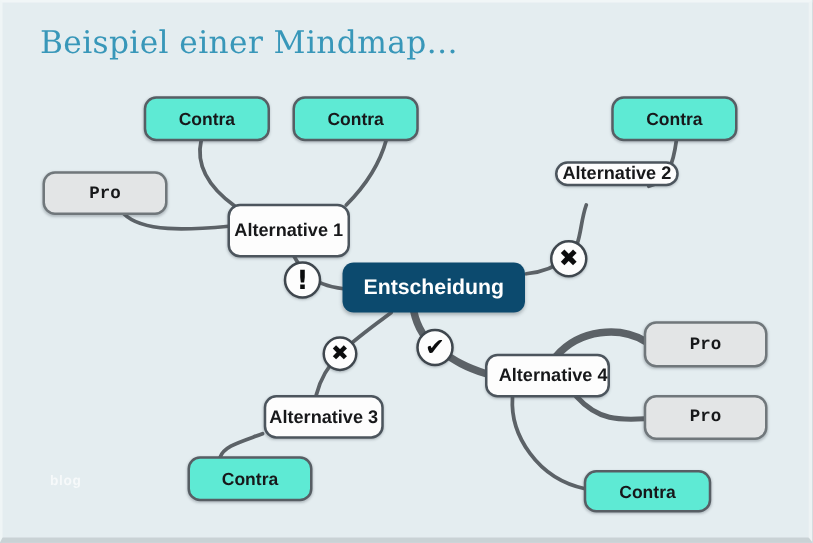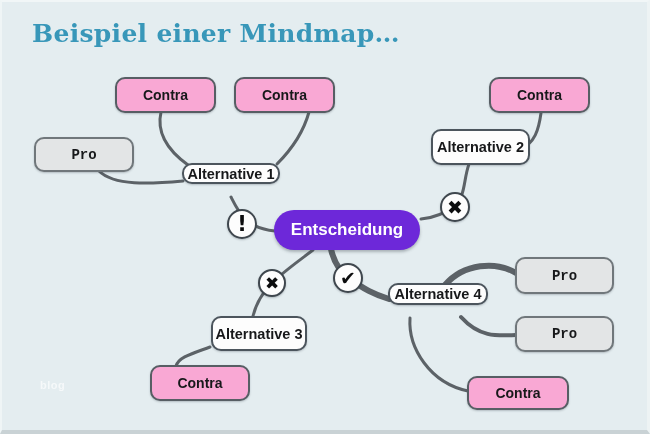--- a/index.html
+++ b/index.html
@@ -11,49 +11,49 @@
     border-top:2px solid #f1f6f7;
     border-left:2px solid #eff5f6;
     border-right:3px solid #edf3f4;
     border-bottom:4px solid #c9d2d5;
     overflow:hidden;
     font-family:"Liberation Sans",sans-serif;
   }
   #title{
     position:absolute;left:30px;top:17px;
     font-family:"DejaVu Serif",serif;
-    font-weight:bold;font-size:25px;
+    font-weight:normal;font-size:25px;
     color:#3897b9;letter-spacing:.3px;
   }
   #edges{position:absolute;left:0;top:0;width:650px;height:434px;}
   #edges path{fill:none;stroke:#5c6267;stroke-linecap:round;}
   .e-thin{stroke-width:3px;}
   .e-mid{stroke-width:4px;}
   .e-thick{stroke-width:6px;}
   .node{
     position:absolute;box-sizing:border-box;
     display:flex;align-items:center;justify-content:center;
     font-weight:bold;font-size:14px;color:#17181a;
     border-radius:10px;
     box-shadow:0 1px 2px rgba(55,65,75,.28);
     cursor:default;
   }
   .node-root{
-    background:#6d28d9;color:#ffffff;
-    border-radius:20px;font-size:17px;
+    background:#0c4a6e;color:#ffffff;
+    border-radius:9px;font-size:17px;
     box-shadow:0 2px 3px rgba(55,65,75,.35);
   }
   .node-alt{
     background:#fdfdfd;border:2.5px solid #4c555d;font-size:14.5px;
   }
   .node-pro{
     background:#e3e5e6;border:2.5px solid #70777b;font-family:Liberation Mono, monospace;
   }
   .node-contra{
-    background:#f9a8d4;border:2.5px solid #575e64;
+    background:#5eead4;border:2.5px solid #575e64;
   }
   .status-circle{
     position:absolute;box-sizing:border-box;
     width:30px;height:30px;border-radius:50%;
     background:#fdfdfd;border:2.5px solid #3f474e;
     display:flex;align-items:center;justify-content:center;
     color:#0b0c0d;font-weight:900;
     box-shadow:0 1px 2px rgba(55,65,75,.3);
   }
   .status-circle .glyph{line-height:1;}
@@ -89,39 +89,39 @@
 
   <div class="node node-pro" style="left:32px;  top:135px; width:100px; height:35px;">
       <span>Pro</span>
     </div>
   <div class="node node-contra" style="left:113px; top:75px;  width:101px; height:36px;">
       <span>Contra</span>
     </div>
   <div class="node node-contra" style="left:232px; top:75px;  width:101px; height:36px;">
       <span>Contra</span>
     </div>
-  <div class="node node-alt" style="left:180px; top:161px; width:98px;  height:21px;">
+  <div class="node node-alt" style="left:180px; top:161px; width:98px;  height:43px;">
       <span>Alternative 1</span>
     </div>
   <div class="node node-contra" style="left:487px; top:75px;  width:101px; height:36px;">
       <span>Contra</span>
     </div>
-  <div class="node node-alt" style="left:429px; top:127px; width:99px;  height:36px;">
+  <div class="node node-alt" style="left:442px; top:127px; width:99px;  height:20px;">
       <span>Alternative 2</span>
     </div>
   <div class="node node-root" style="left:272px; top:208px; width:146px; height:40px;">
       <span>Entscheidung</span>
     </div>
   <div class="node node-alt" style="left:209px; top:314px; width:96px;  height:35px;">
       <span>Alternative 3</span>
     </div>
   <div class="node node-contra" style="left:148px; top:363px; width:100px; height:36px;">
       <span>Contra</span>
     </div>
-  <div class="node node-alt" style="left:386px; top:281px; width:100px; height:22px;">
+  <div class="node node-alt" style="left:386px; top:281px; width:100px; height:35px;justify-content:flex-end;">
       <span>Alternative 4</span>
     </div>
   <div class="node node-pro" style="left:513px; top:255px; width:99px;  height:37px;">
       <span>Pro</span>
     </div>
   <div class="node node-pro" style="left:513px; top:314px; width:99px;  height:36px;">
       <span>Pro</span>
     </div>
   <div class="node node-contra" style="left:465px; top:374px; width:102px; height:34px;">
       <span>Contra</span>

